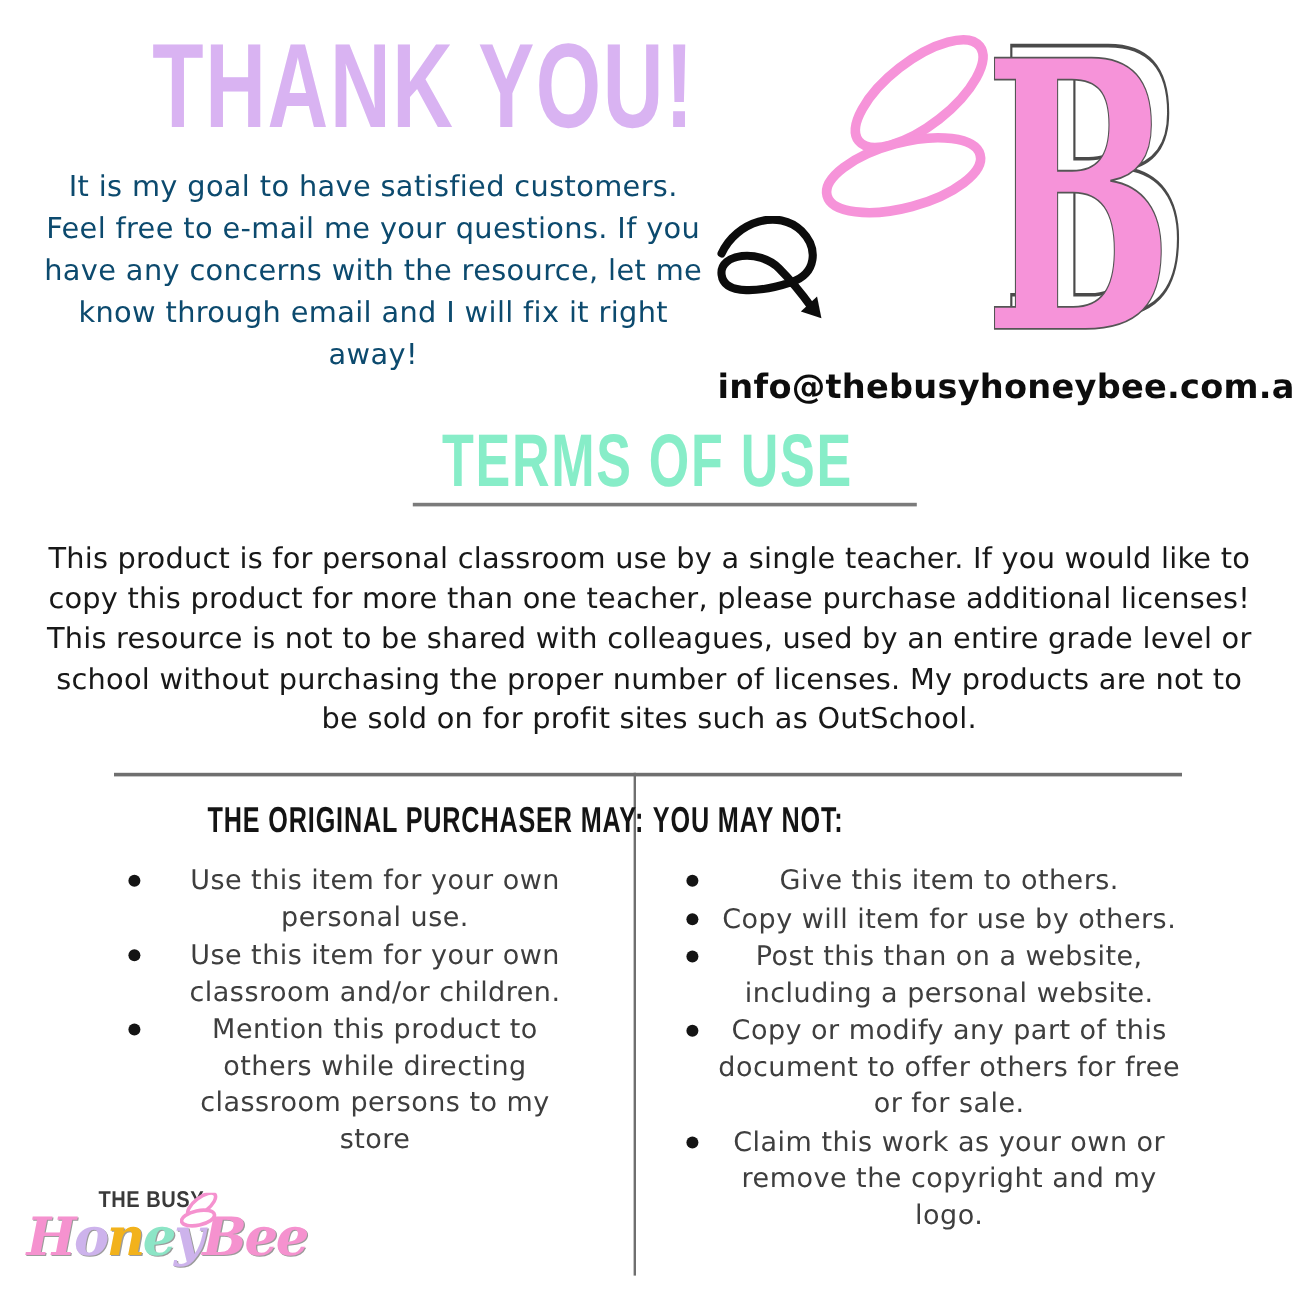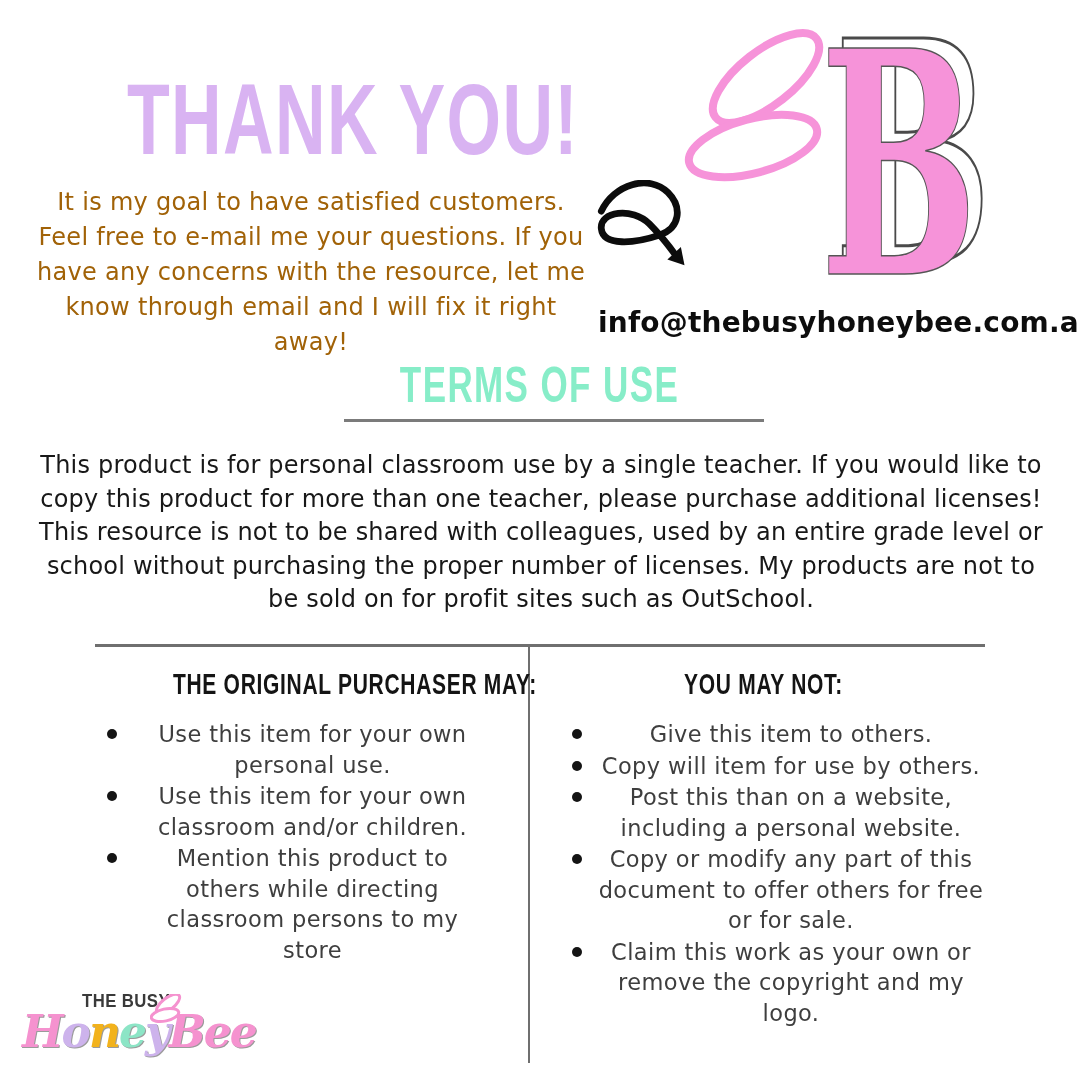--- a/index.html
+++ b/index.html
@@ -7,60 +7,60 @@
     width:1080px;height:1080px;position:relative;overflow:hidden;
     background:#ffffff;color:#1c1c1c;
     font-family:"DejaVu Sans","Liberation Sans",sans-serif;
   }
   .condensed{display:inline-block;transform:scaleX(0.70);transform-origin:center;white-space:nowrap;}
 
   
   .top-left{position:absolute;left:30px;top:22px;width:562px;text-align:center;}
   .thankyou{
     color:#d9b3f2;font-family:"Liberation Sans",sans-serif;font-weight:bold;
-    font-size:100px;line-height:100px;letter-spacing:2px;margin-top:47px;
+    font-size:100px;line-height:100px;letter-spacing:2px;
   }
   .intro{
-    margin-top:16px;font-size:24px;line-height:35px;letter-spacing:0.3px;color:#a16207;
+    margin-top:16px;font-size:24px;line-height:35px;letter-spacing:0.3px;color:#0c4a6e;
   }
 
   
   .arrow-wrap{position:absolute;left:593px;top:180px;width:104px;height:104px;}
 
   
   .blogo-wrap{position:absolute;left:678px;top:6px;width:305px;height:300px;}
 
   
   .email{
     position:absolute;left:598px;top:306px;width:452px;text-align:center;
     font-weight:bold;font-size:28px;color:#0d0d0d;letter-spacing:0.2px;
   }
 
   
   .terms-title{
     position:absolute;left:0;right:0;top:346px;text-align:center;
     color:#87edc8;font-family:"Liberation Sans",sans-serif;font-weight:bold;
-    font-size:50px;line-height:78px;letter-spacing:2px;
+    font-size:62px;line-height:78px;letter-spacing:2px;
   }
   .terms-underline{position:absolute;left:344px;top:419px;width:420px;height:3px;background:#7b7b7b;}
 
   
   .terms-par{
     position:absolute;left:35px;top:449px;width:1012px;text-align:center;
     font-size:24px;line-height:33.5px;letter-spacing:0.2px;color:#181818;
   }
 
   
   .rule-h{position:absolute;left:95px;top:644px;width:890px;height:3px;background:#6f6f6f;}
   .rule-v{position:absolute;left:528px;top:644px;width:2px;height:419px;background:#6f6f6f;}
   .col{position:absolute;top:647px;}
   .col-left{left:95px;width:433px;}
   .col-right{left:510px;width:508px;}
   .col-header{
-    margin-top:20px;text-align:center;font-family:"Liberation Sans",sans-serif;
+    margin-top:20px;font-family:"Liberation Sans",sans-serif;
     font-weight:bold;font-size:30px;color:#141414;letter-spacing:1px;
   }
   ul.bullets{list-style:none;margin:18px 0 0 0;padding:0;font-size:22.5px;line-height:30.5px;color:#3e3e3e;letter-spacing:0.4px;}
   ul.bullets li{position:relative;text-align:center;margin:0 0 1px 0;}
   .col-left ul.bullets li{padding:0 44px 0 46px;}
   .col-right ul.bullets li{padding:0 26px 0 80px;}
   ul.bullets li::before{
     content:"";position:absolute;width:10px;height:10px;border-radius:50%;background:#141414;top:10px;
   }
   .col-left ul.bullets li::before{left:12px;}

